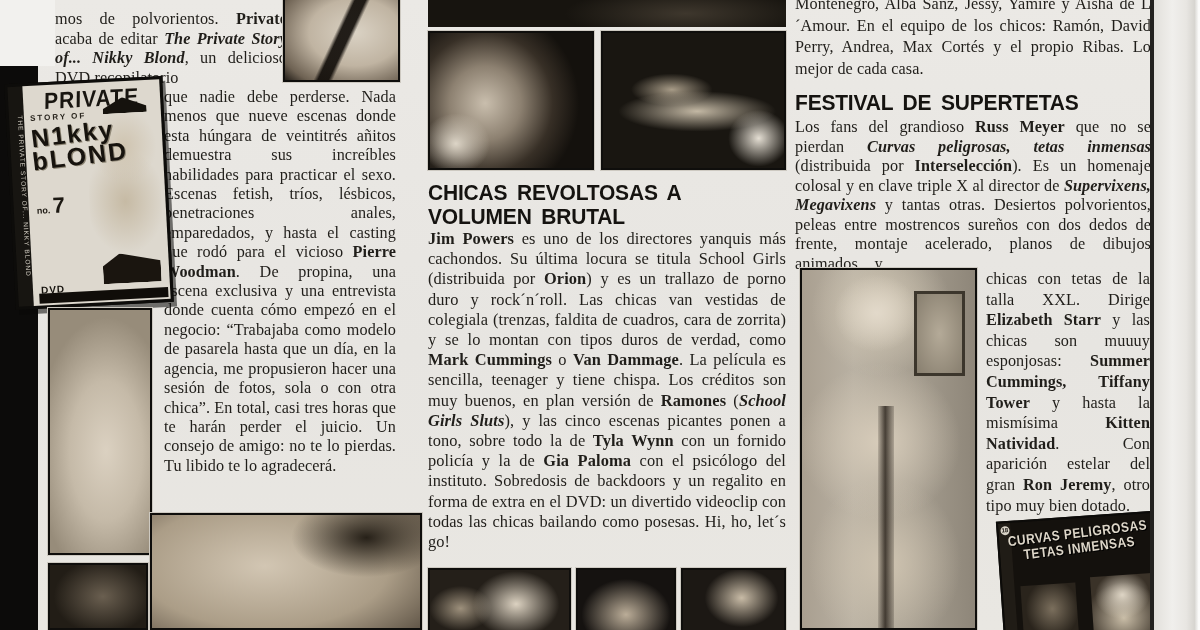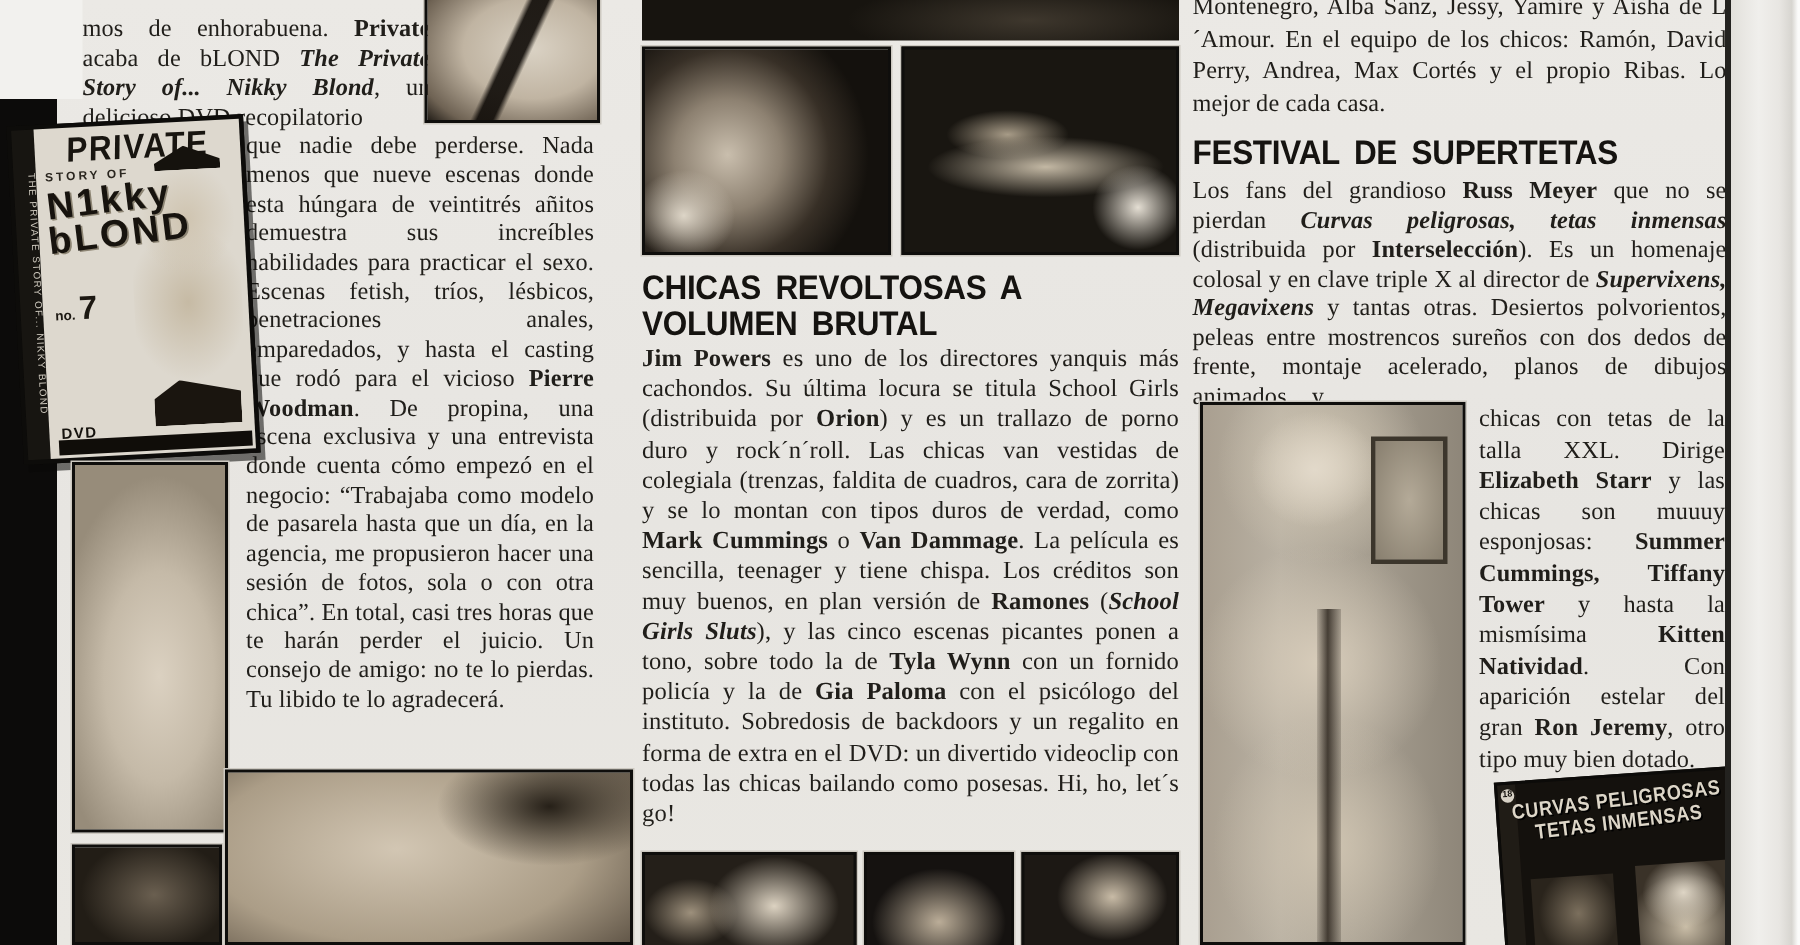--- a/index.html
+++ b/index.html
@@ -105,21 +105,21 @@
                radial-gradient(70% 60% at 50% 65%,#c9bda7 0%,#3a3228 90%);}
 </style>
 </head>
 <body>
 
 <div class="page">
 
   <div class="corner-topleft"></div>
   <div class="edge-left"></div>
 
-  <div class="txt" style="left:55px;top:10px;width:232px;"><span class="r-r">mos de enhorabuena. </span><span class="r-b">Private</span><span class="r-r"> acaba de bLOND </span><span class="r-bi">The Private Story of... Nikky Blond</span><span class="r-r">, un delicioso DVD recopilatorio </span></div>
+  <div class="txt" style="left:55px;top:10px;width:232px;"><span class="r-r">mos de polvorientos. </span><span class="r-b">Private</span><span class="r-r"> acaba de editar </span><span class="r-bi">The Private Story of... Nikky Blond</span><span class="r-r">, un delicioso DVD recopilatorio </span></div>
 
   <div class="txt" style="left:164px;top:88px;width:232px;line-height:19.4px;"><span class="r-r">que nadie debe perderse. Nada menos que nueve escenas donde esta húngara de veintitrés añitos demuestra sus increíbles habilidades para practicar el sexo. Escenas fetish, tríos, lésbicos, penetraciones anales, emparedados, y hasta el casting que rodó para el vicioso </span><span class="r-b">Pierre Woodman</span><span class="r-r">. De propina, una escena exclusiva y una entrevista donde cuenta cómo empezó en el negocio: </span><span class="r-i">“Trabajaba como modelo de pasarela hasta que un día, en la agencia, me propusieron hacer una sesión de fotos, sola o con otra chica”</span><span class="r-r">. En total, casi tres horas que te harán perder el juicio. Un consejo de amigo: no te lo pierdas. Tu libido te lo agradecerá.</span></div>
 
   <div class="dvd">
     <div class="spine">THE PRIVATE STORY OF... NIKKY BLOND</div>
     <div class="face">
       <div class="brand">PRIVATE</div>
       <div class="series">STORY OF</div>
       <div class="girl"></div>
       <div class="hat"></div>

